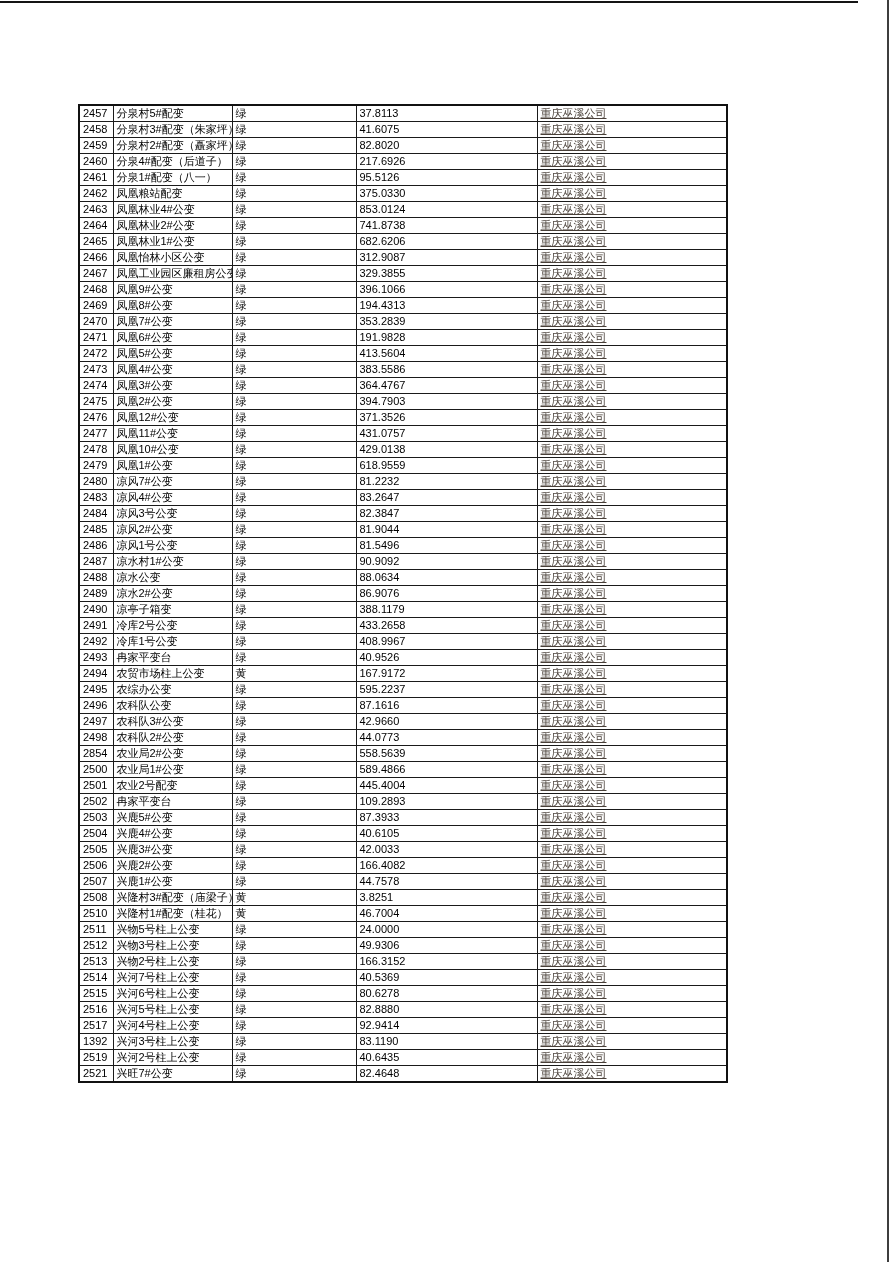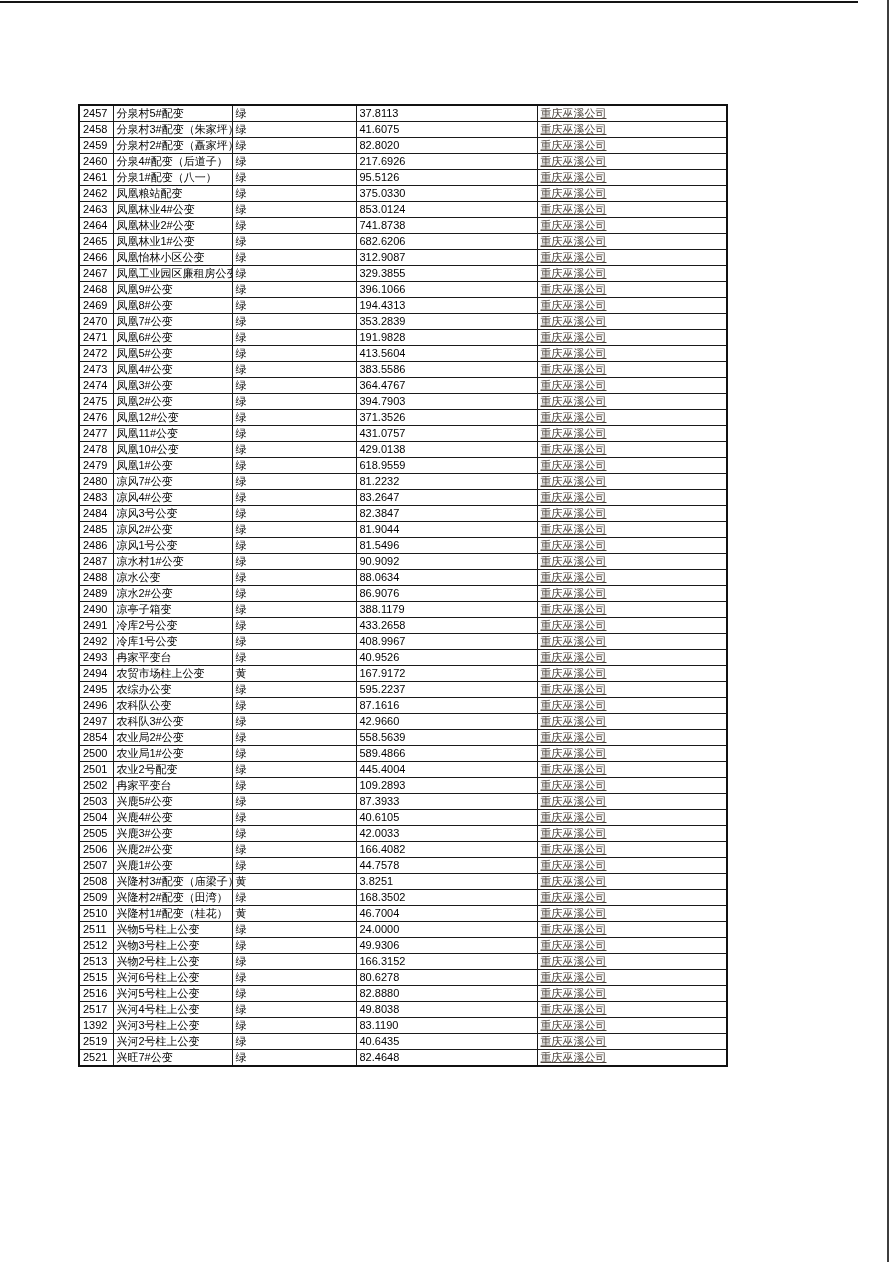--- a/index.html
+++ b/index.html
@@ -340,20 +340,27 @@
           <td><span class="company-link" style="color: rgb(74, 65, 58);">重庆巫溪公司</span></td>
         </tr>
         <tr>
           <td>2497</td>
           <td>农科队3#公变</td>
           <td>绿</td>
           <td>42.9660</td>
           <td><span class="company-link" style="color: rgb(74, 65, 58);">重庆巫溪公司</span></td>
         </tr>
         <tr>
+          <td>2498</td>
+          <td>农科队2#公变</td>
+          <td>绿</td>
+          <td>44.0773</td>
+          <td><span class="company-link" style="color: rgb(74, 65, 58);">重庆巫溪公司</span></td>
+        </tr>
+        <tr>
           <td>2854</td>
           <td>农业局2#公变</td>
           <td>绿</td>
           <td>558.5639</td>
           <td><span class="company-link" style="color: rgb(74, 65, 58);">重庆巫溪公司</span></td>
         </tr>
         <tr>
           <td>2500</td>
           <td>农业局1#公变</td>
           <td>绿</td>
@@ -410,27 +417,20 @@
           <td><span class="company-link" style="color: rgb(74, 65, 58);">重庆巫溪公司</span></td>
         </tr>
         <tr>
           <td>2508</td>
           <td>兴隆村3#配变（庙梁子）</td>
           <td>黄</td>
           <td>3.8251</td>
           <td><span class="company-link" style="color: rgb(74, 65, 58);">重庆巫溪公司</span></td>
         </tr>
         <tr>
-          <td>2509</td>
-          <td>兴隆村2#配变（田湾）</td>
-          <td>绿</td>
-          <td>168.3502</td>
-          <td><span class="company-link" style="color: rgb(74, 65, 58);">重庆巫溪公司</span></td>
-        </tr>
-        <tr>
           <td>2510</td>
           <td>兴隆村1#配变（桂花）</td>
           <td>黄</td>
           <td>46.7004</td>
           <td><span class="company-link" style="color: rgb(74, 65, 58);">重庆巫溪公司</span></td>
         </tr>
         <tr>
           <td>2511</td>
           <td>兴物5号柱上公变</td>
           <td>绿</td>
@@ -445,38 +445,45 @@
           <td><span class="company-link" style="color: rgb(74, 65, 58);">重庆巫溪公司</span></td>
         </tr>
         <tr>
           <td>2513</td>
           <td>兴物2号柱上公变</td>
           <td>绿</td>
           <td>166.3152</td>
           <td><span class="company-link" style="color: rgb(74, 65, 58);">重庆巫溪公司</span></td>
         </tr>
         <tr>
+          <td>2514</td>
+          <td>兴河7号柱上公变</td>
+          <td>绿</td>
+          <td>40.5369</td>
+          <td><span class="company-link" style="color: rgb(74, 65, 58);">重庆巫溪公司</span></td>
+        </tr>
+        <tr>
           <td>2515</td>
           <td>兴河6号柱上公变</td>
           <td>绿</td>
           <td>80.6278</td>
           <td><span class="company-link" style="color: rgb(74, 65, 58);">重庆巫溪公司</span></td>
         </tr>
         <tr>
           <td>2516</td>
           <td>兴河5号柱上公变</td>
           <td>绿</td>
           <td>82.8880</td>
           <td><span class="company-link" style="color: rgb(74, 65, 58);">重庆巫溪公司</span></td>
         </tr>
         <tr>
           <td>2517</td>
           <td>兴河4号柱上公变</td>
           <td>绿</td>
-          <td>49.8038</td>
+          <td>92.9414</td>
           <td><span class="company-link" style="color: rgb(74, 65, 58);">重庆巫溪公司</span></td>
         </tr>
         <tr>
           <td>1392</td>
           <td>兴河3号柱上公变</td>
           <td>绿</td>
           <td>83.1190</td>
           <td><span class="company-link" style="color: rgb(74, 65, 58);">重庆巫溪公司</span></td>
         </tr>
         <tr>

